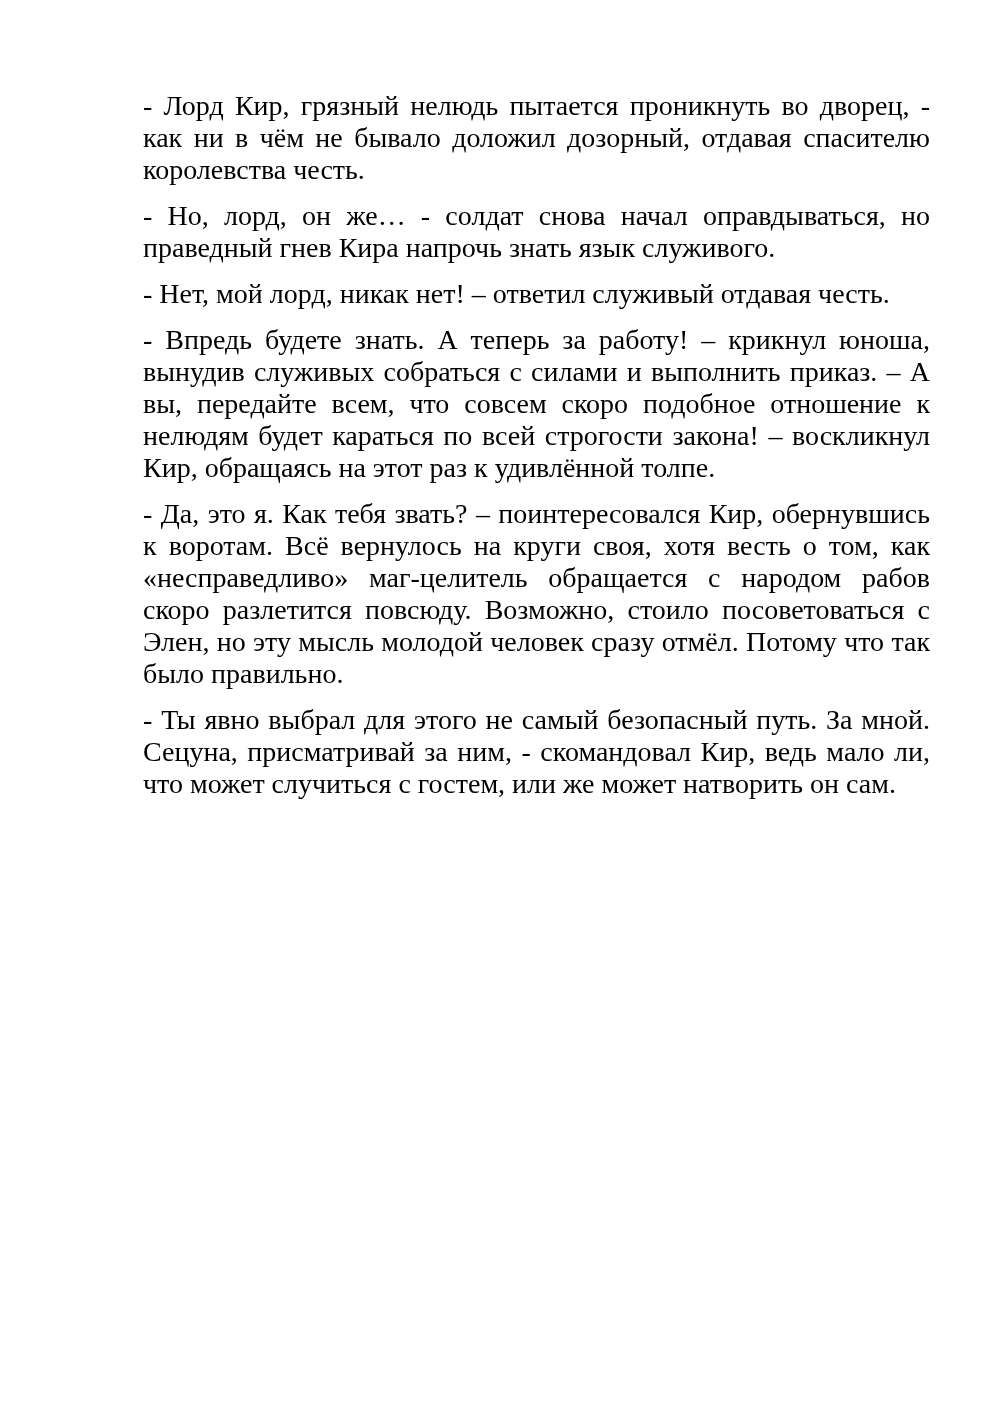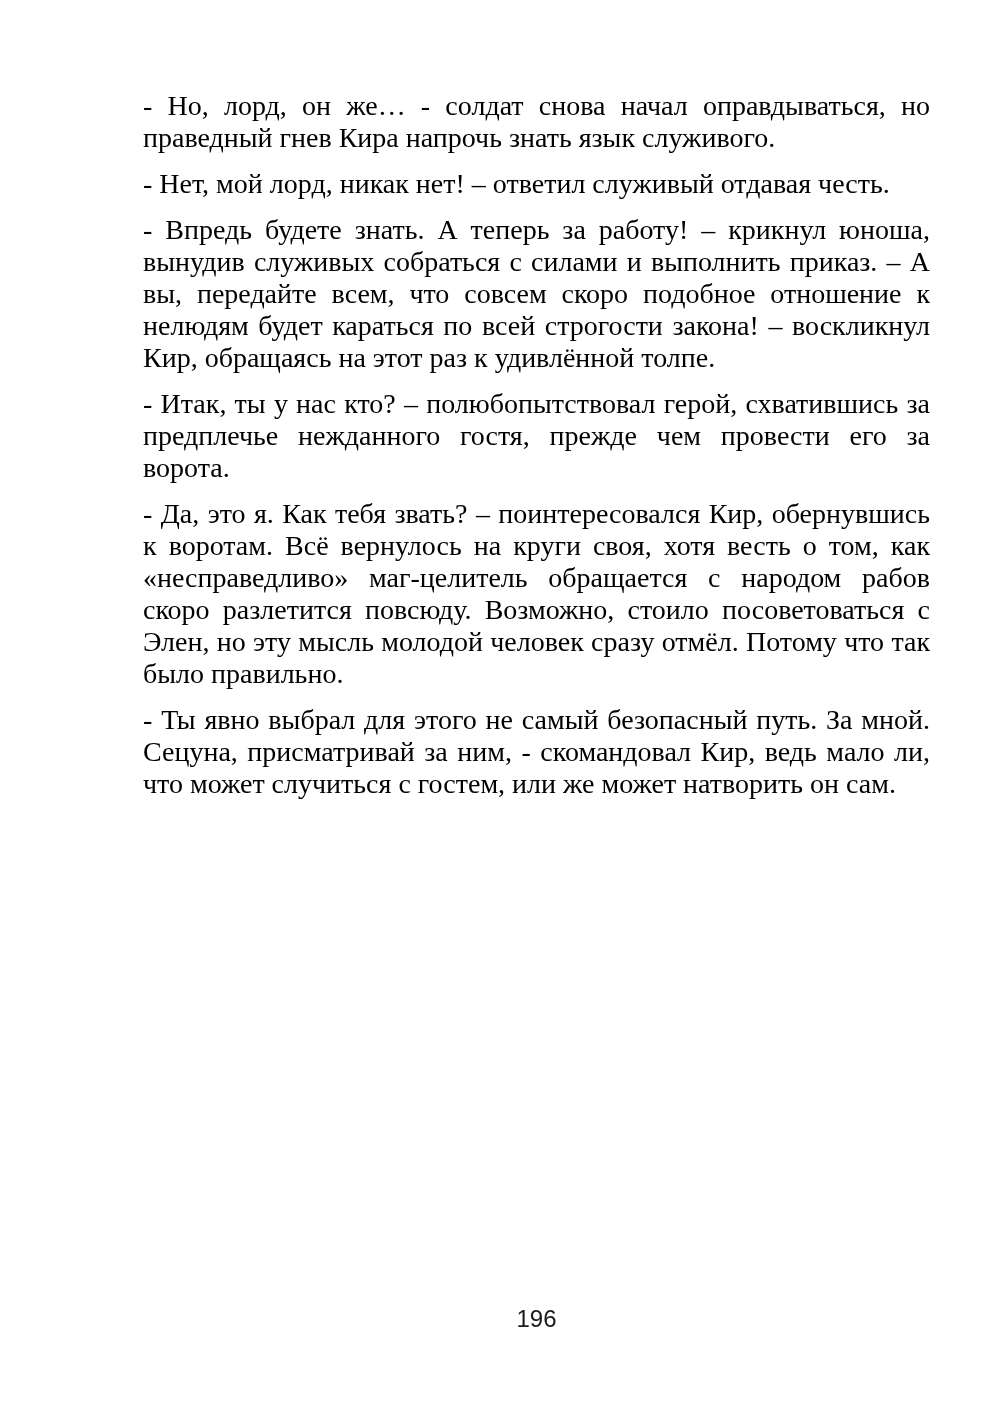--- a/index.html
+++ b/index.html
@@ -51,23 +51,20 @@
     line-height: 26px;
     color: #1a1a1a;
   }
 </style>
 </head>
 <body>
 
 <div class="page">
   <div class="text-block">
 
+  <p class="para">- Лорд Кир, грязный нелюдь пытается проникнуть во дворец, - как ни в чём не бывало доложил дозорный, отдавая спасителю королевства честь.</p>
       <p class="para">- Но, лорд, он же… - солдат снова начал оправдываться, но праведный гнев Кира напрочь знать язык служивого.</p>
       <p class="para">- Нет, мой лорд, никак нет! – ответил служивый отдавая честь.</p>
       <p class="para">- Впредь будете знать. А теперь за работу! – крикнул юноша, вынудив служивых собраться с силами и выполнить приказ. – А вы, передайте всем, что совсем скоро подобное отношение к нелюдям будет караться по всей строгости закона! – воскликнул Кир, обращаясь на этот раз к удивлённой толпе.</p>
-      <p class="para">- Итак, ты у нас кто? – полюбопытствовал герой, схватившись за предплечье нежданного гостя, прежде чем провести его за ворота.</p>
       <p class="para">- Да, это я. Как тебя звать? – поинтересовался Кир, обернувшись к воротам. Всё вернулось на круги своя, хотя весть о том, как «несправедливо» маг-целитель обращается с народом рабов скоро разлетится повсюду. Возможно, стоило посоветоваться с Элен, но эту мысль молодой человек сразу отмёл. Потому что так было правильно.</p>
       <p class="para">- Ты явно выбрал для этого не самый безопасный путь. За мной. Сецуна, присматривай за ним, - скомандовал Кир, ведь мало ли, что может случиться с гостем, или же может натворить он сам.</p>
     </div>
-  <div class="footer">
-    <span class="page-number">196</span>
-  </div>
 </div>
 
 </body></html>

